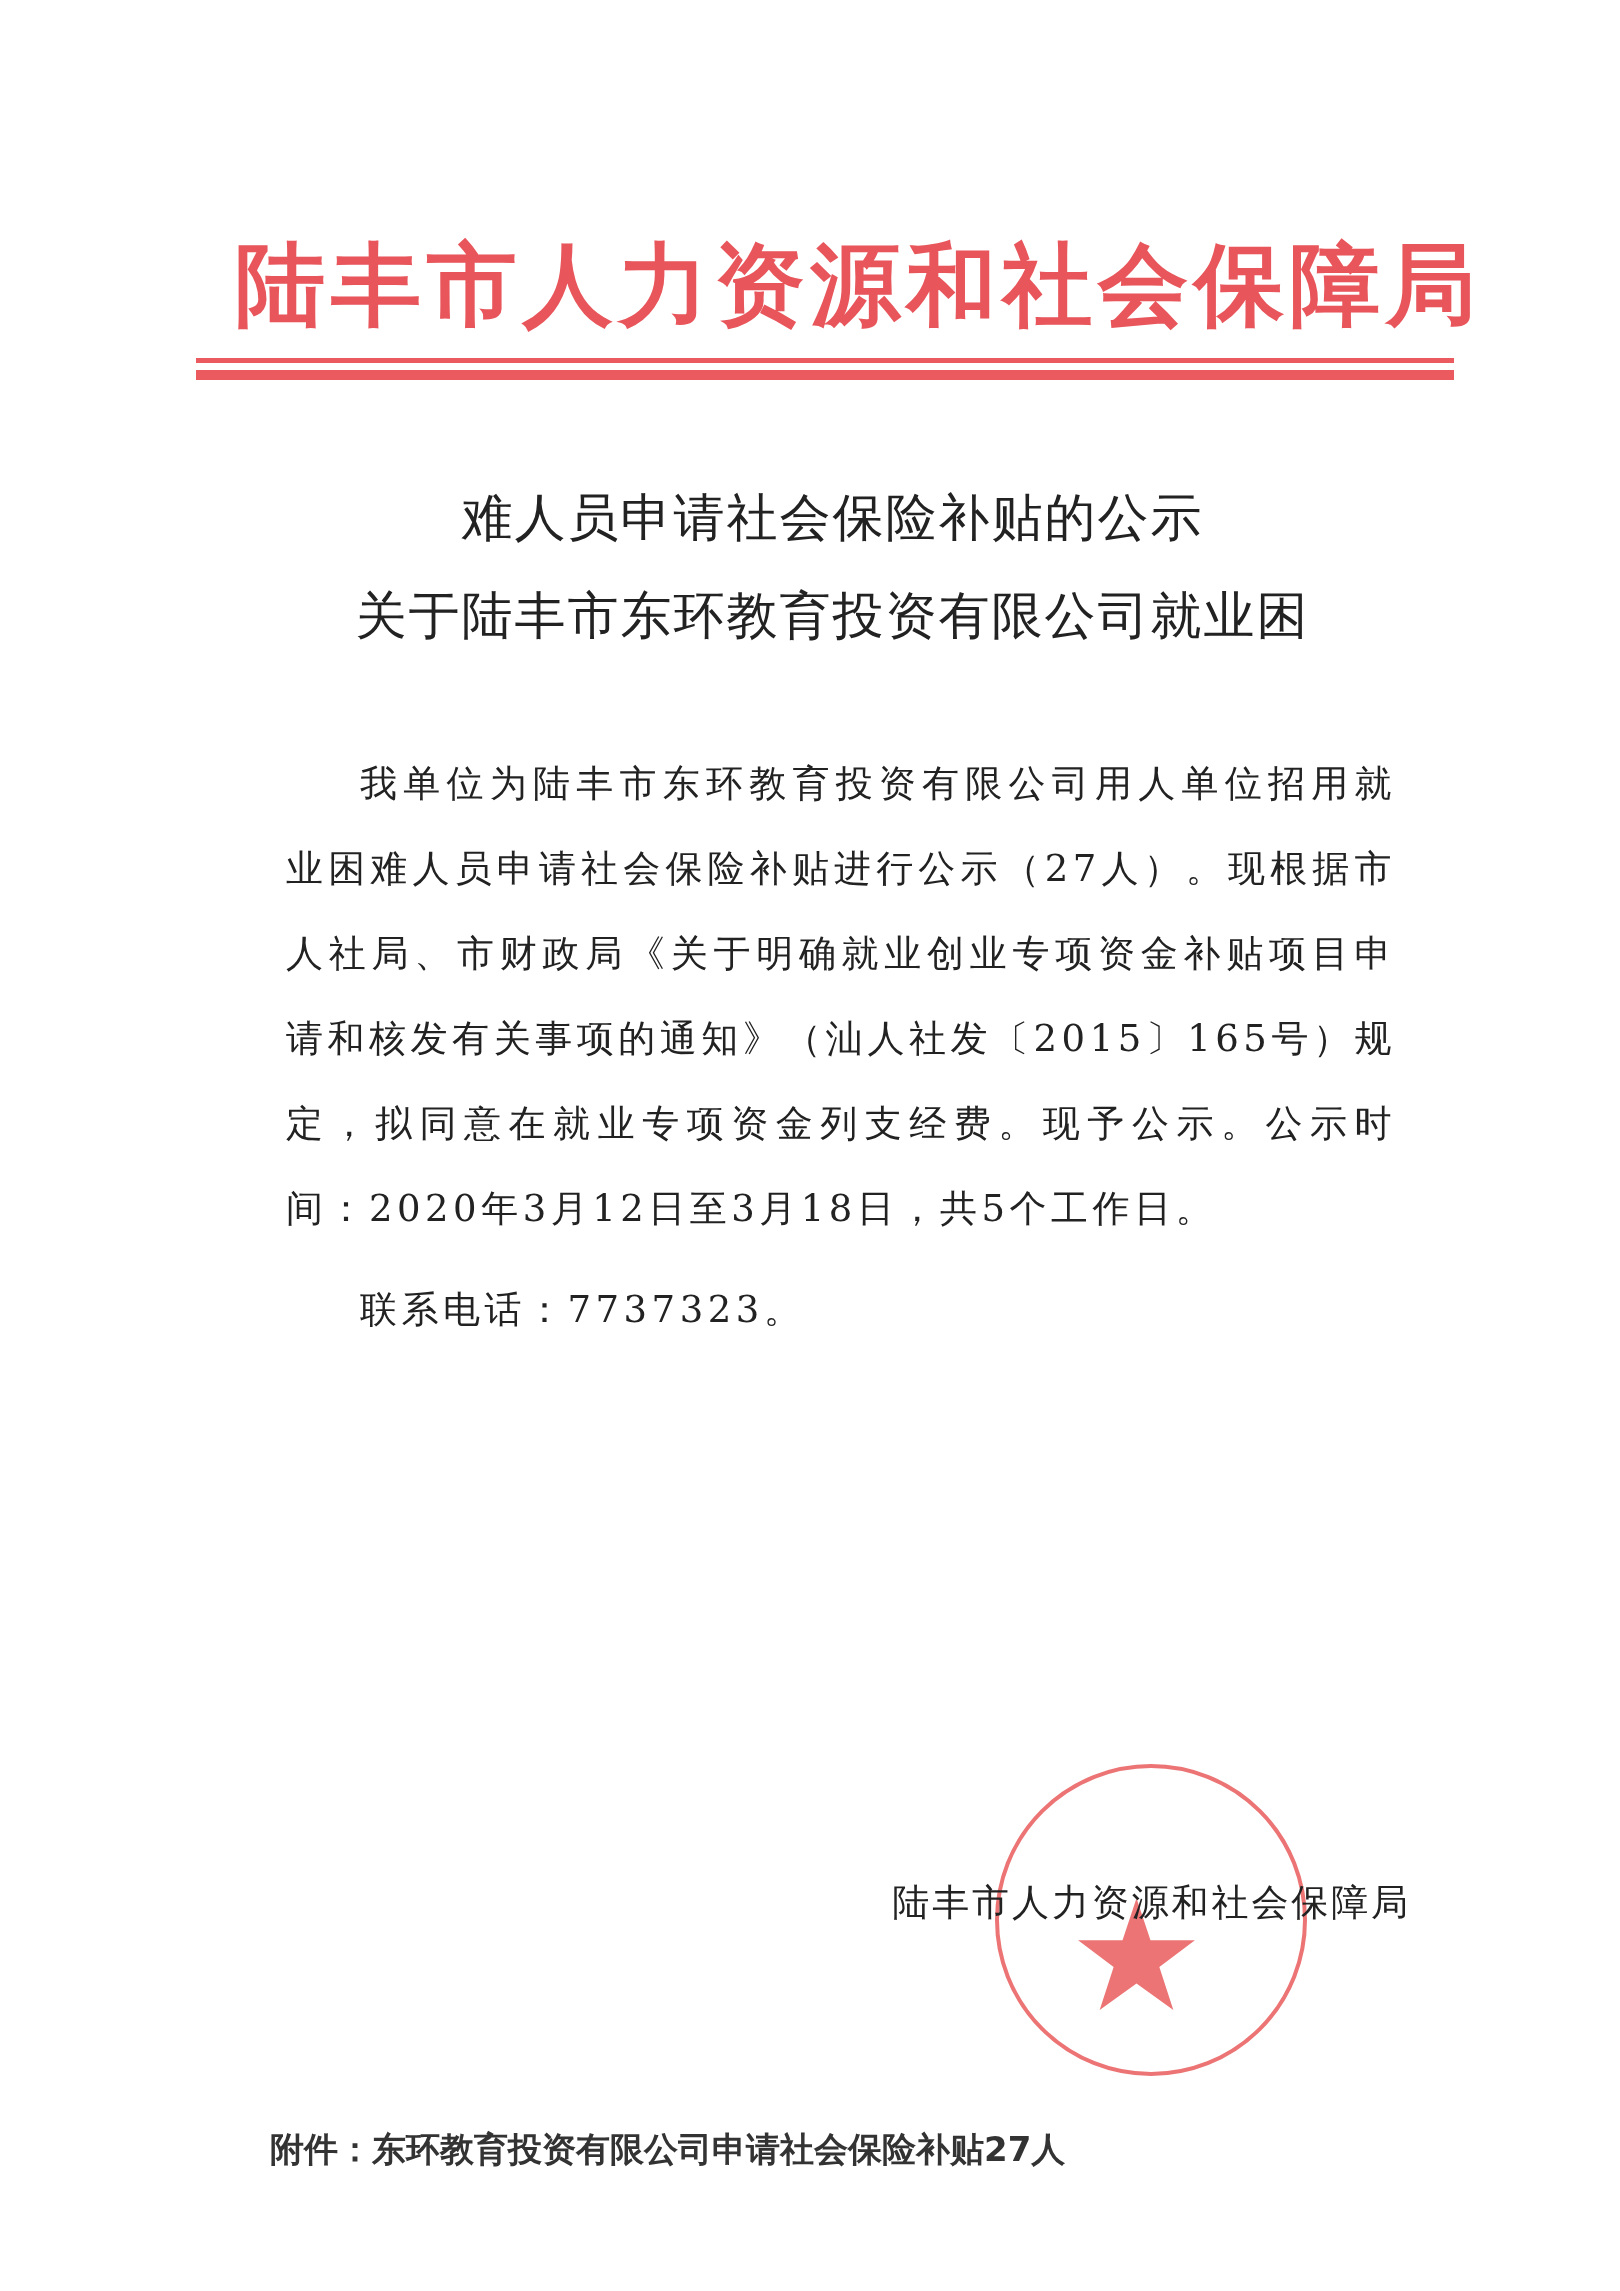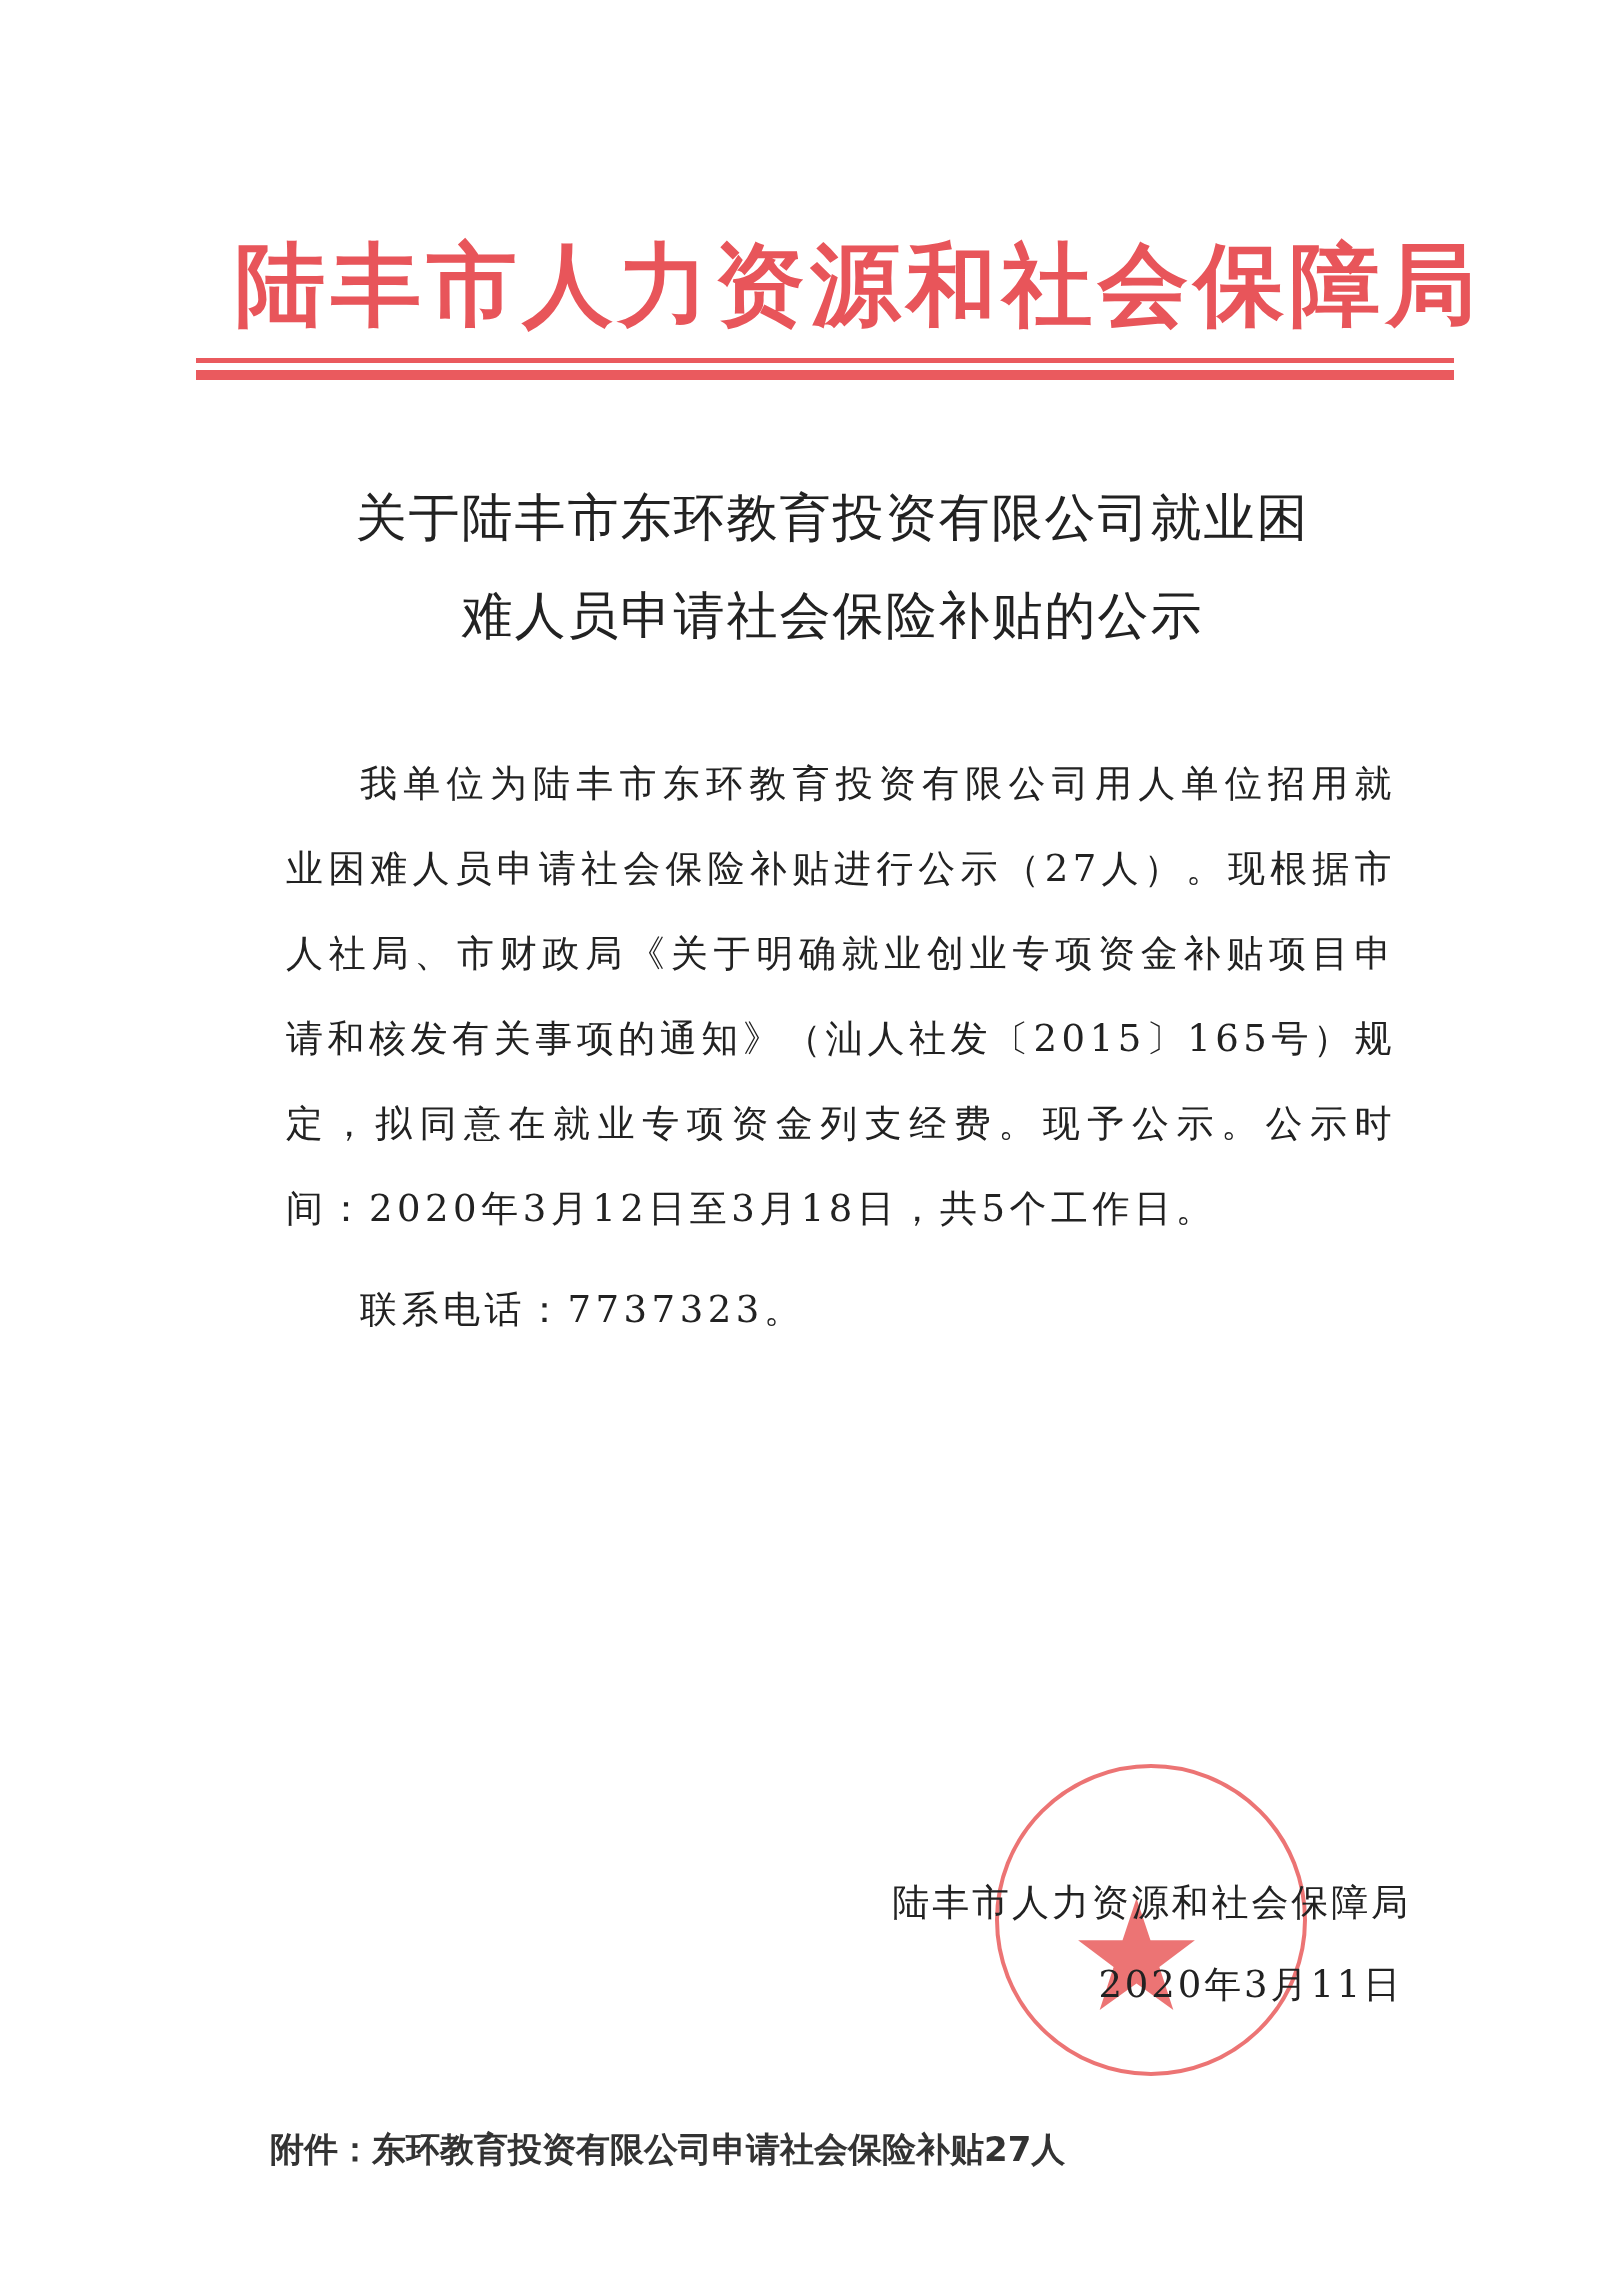--- a/index.html
+++ b/index.html
@@ -18,33 +18,32 @@
   .attach{position:absolute;left:270px;top:2127px;font-family:"DejaVu Sans",sans-serif;font-size:34px;font-weight:bold;color:#333;}
 </style>
 </head>
 <body>
 
 <div class="hdr">陆丰市人力资源和社会保障局</div>
 <div class="rule-thin"></div>
 <div class="rule-thick"></div>
 
 <div class="title">
+  <div>难人员申请社会保险补贴的公示</div>
   <div>关于陆丰市东环教育投资有限公司就业困</div>
-  <div>难人员申请社会保险补贴的公示</div>
 </div>
 
 <div class="body">
   <p class="para">我单位为陆丰市东环教育投资有限公司用人单位招用就业困难人员申请社会保险补贴进行公示（27人）。现根据市人社局、市财政局《关于明确就业创业专项资金补贴项目申请和核发有关事项的通知》（汕人社发〔2015〕165号）规定，拟同意在就业专项资金列支经费。现予公示。公示时间：2020年3月12日至3月18日，共5个工作日。</p>
   <p class="para">联系电话：7737323。</p>
 </div>
 
 <div class="seal"></div>
 <svg class="seal-star" viewBox="0 0 100 100">
   <polygon points="50,5 61,38 96,38 68,59 79,93 50,72 21,93 32,59 4,38 39,38" fill="rgba(230,70,70,0.75)"></polygon>
 </svg>
 
 <div class="sig">
   <div class="org">陆丰市人力资源和社会保障局</div>
-  <div class="date">2020年3月11日</div>
 </div>
 
 <div class="attach">附件：东环教育投资有限公司申请社会保险补贴27人</div>
 
 
 </body></html>

